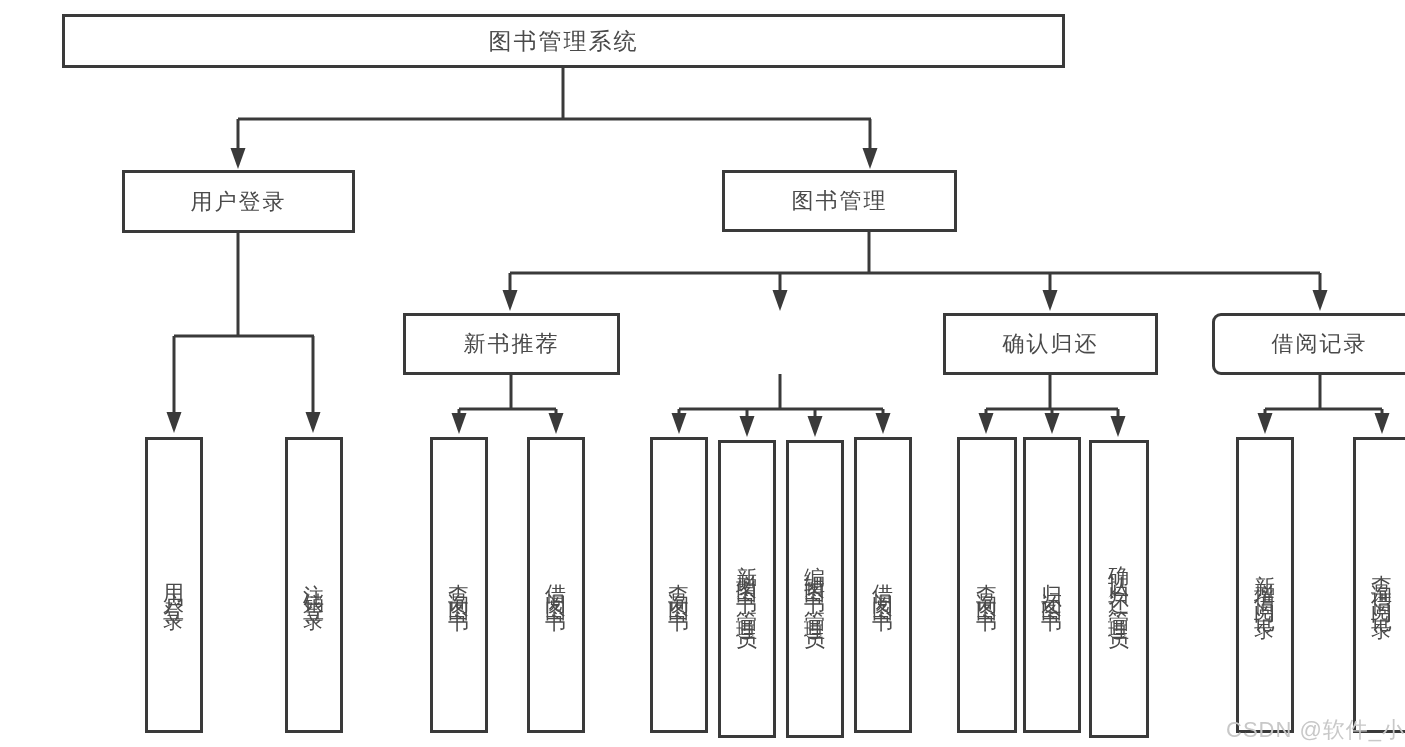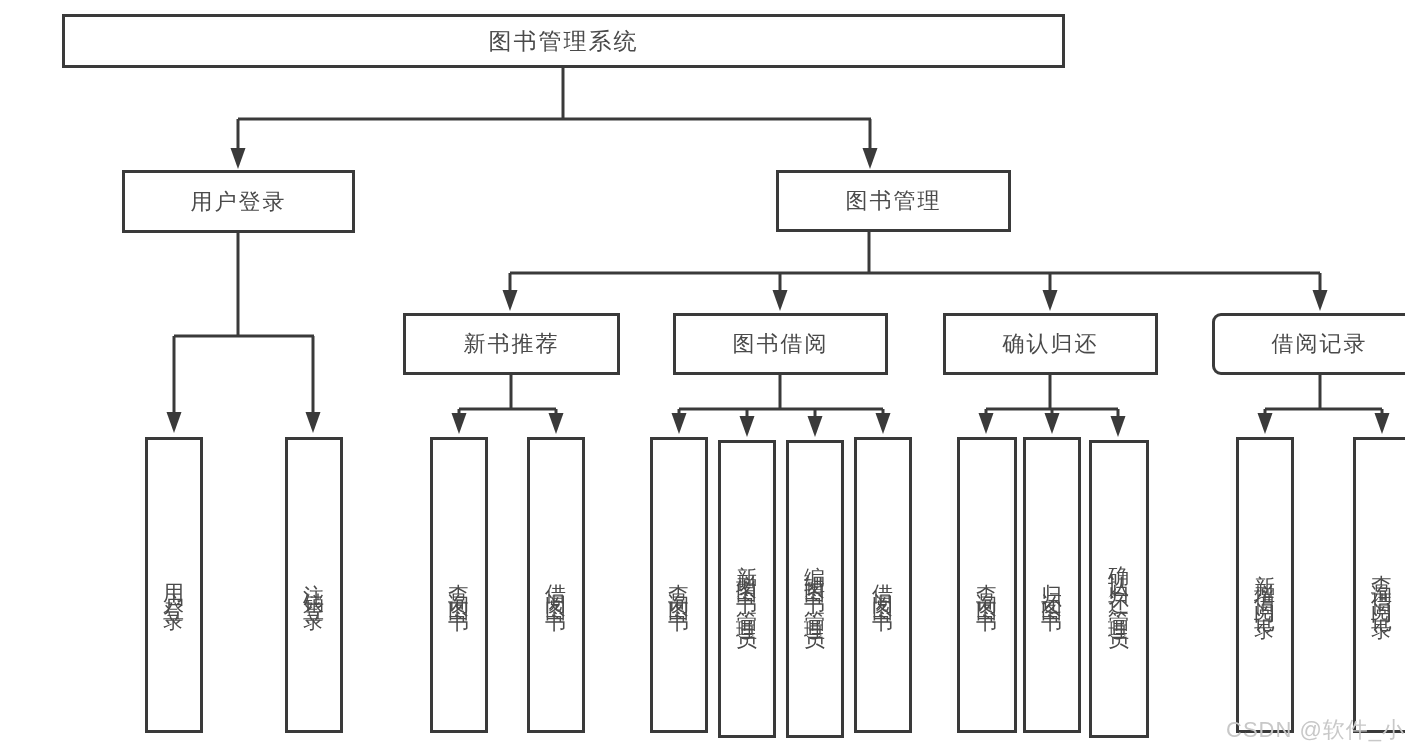--- a/index.html
+++ b/index.html
@@ -135,30 +135,27 @@
     <polygon class="ahead" points="1334.5,413 1349.5,413 1342,434"></polygon>
   </svg>
 
   <div class="node hnode root-node" style="left:22px; top:14px; width:1003px; height:54px;">
     <span>图书管理系统</span>
   </div>
 
   <div class="node hnode" style="left:82px; top:170px; width:233px; height:63px;">
     <span>用户登录</span>
   </div>
-  <div class="node hnode" style="left:736px; top:170px; width:235px; height:62px;">
+  <div class="node hnode" style="left:682px; top:170px; width:235px; height:62px;">
     <span>图书管理</span>
   </div>
 
   <div class="node hnode" style="left:363px; top:313px; width:217px; height:62px;">
     <span>新书推荐</span>
   </div>
-  <div class="node hnode" style="left:633px; top:313px; width:215px; height:62px;">
-    <span>图书借阅</span>
-  </div>
   <div class="node hnode" style="left:903px; top:313px; width:215px; height:62px;">
     <span>确认归还</span>
   </div>
   <div class="node hnode" style="left:1172px; top:313px; width:215px; height:62px;border-radius:9px;">
     <span>借阅记录</span>
   </div>
 
   <div class="node vnode" style="left:105px; top:437px; width:58px; height:296px;">
     <span class="vtext">用户登录</span>
   </div>

